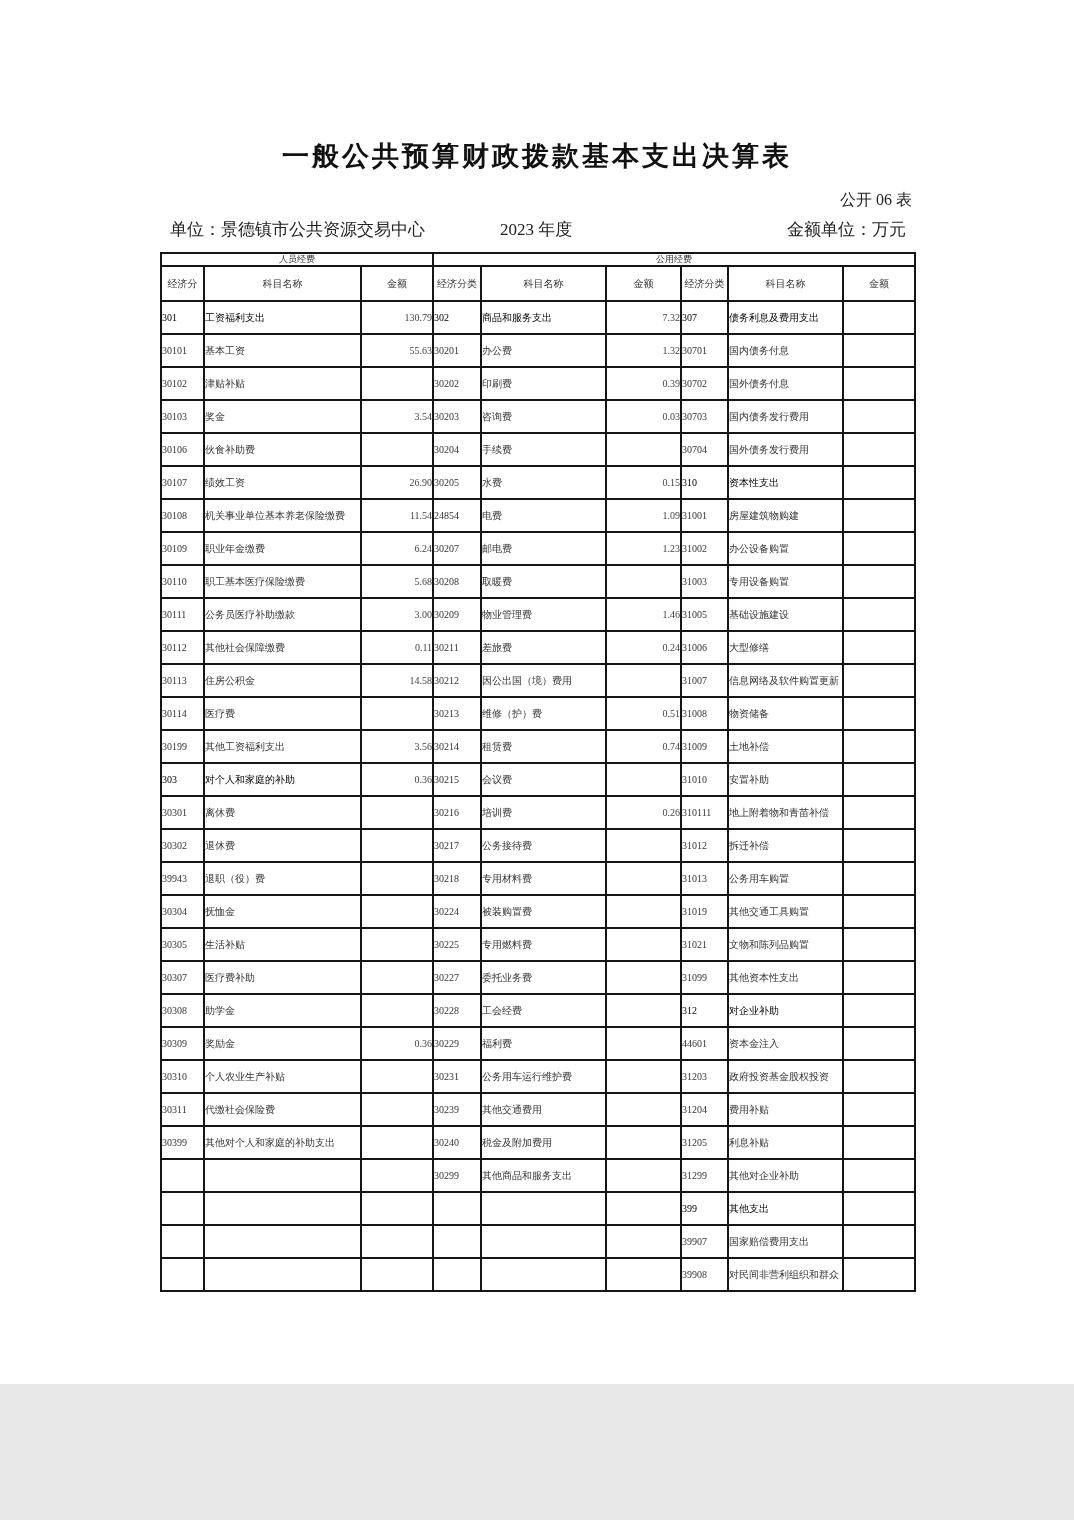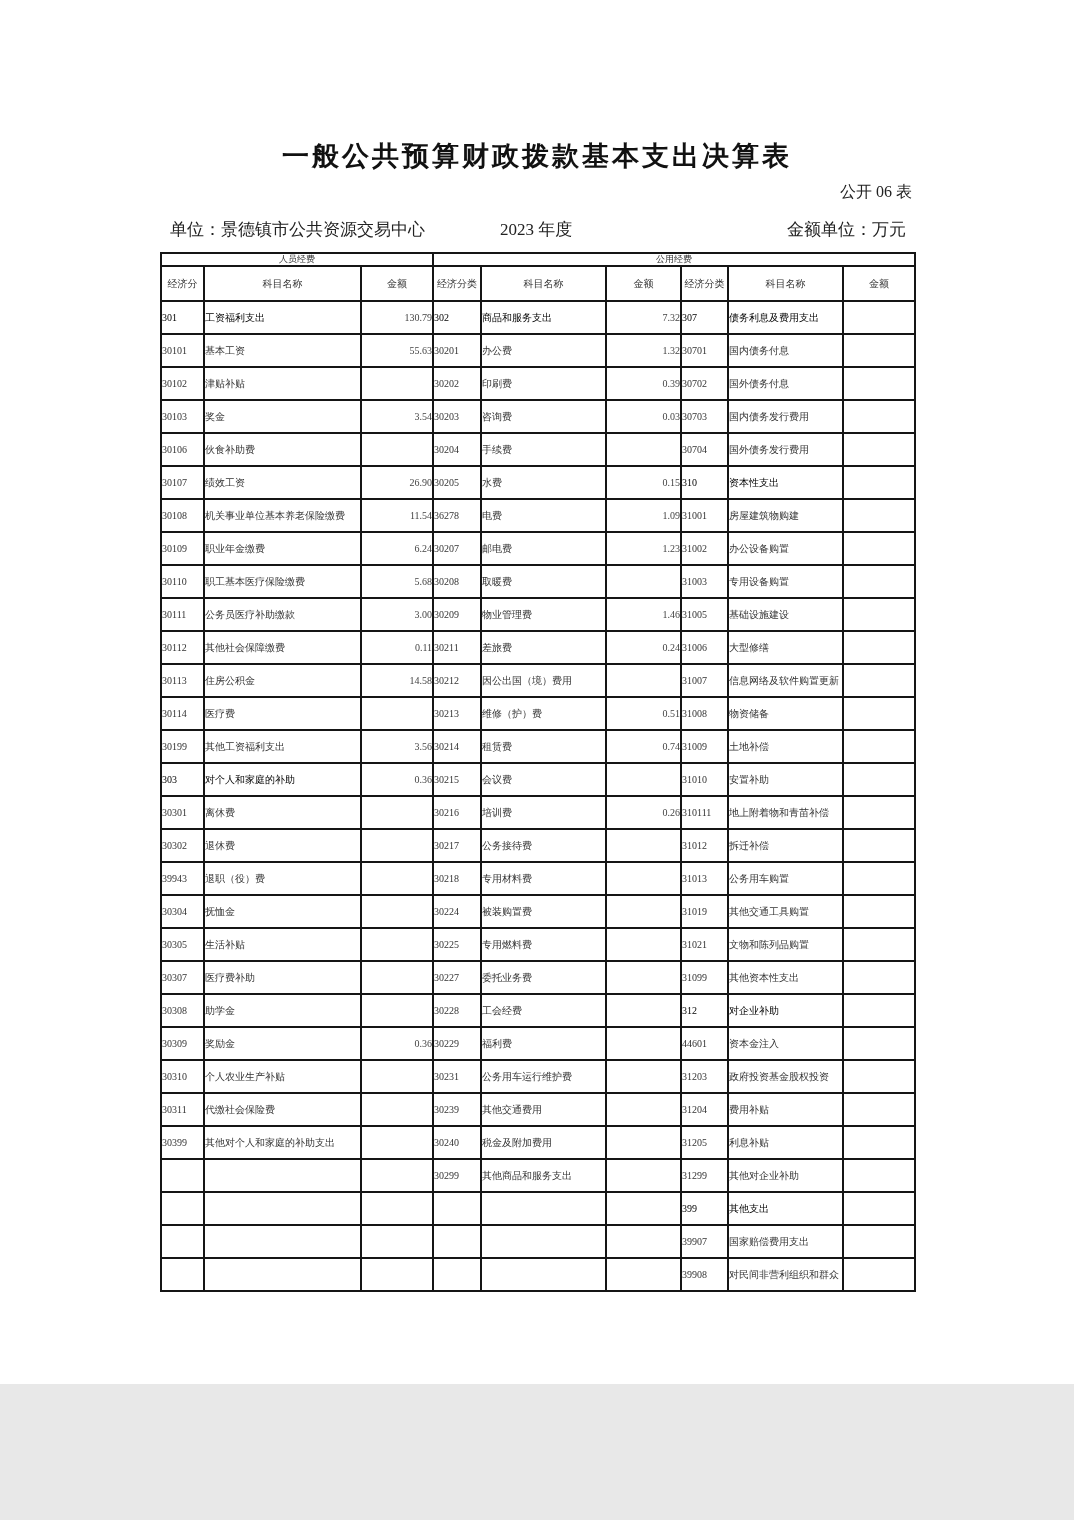--- a/index.html
+++ b/index.html
@@ -12,21 +12,21 @@
     color:#222;
     overflow:hidden;
   }
   .title {
     position:absolute; top:138px; left:0; width:100%;
     margin:0; text-align:center;
     font-family:"Liberation Sans","DejaVu Sans",sans-serif;
     font-size:27px; font-weight:bold; letter-spacing:3px; color:#111;
   }
   .doc-label {
-    position:absolute; top:182px; left:160px; width:752px;
+    position:absolute; top:190px; left:160px; width:752px;
     text-align:right; font-size:16px; color:#222;
   }
   .info-row {
     position:absolute; top:218px; left:160px; width:752px; height:24px;
     font-size:17px; color:#222;
   }
   .info-unit { position:absolute; left:10px; top:0; }
   .info-year { position:absolute; left:340px; top:0; }
   .info-amount-unit { position:absolute; right:6px; top:0; }
   table.budget {
@@ -162,21 +162,21 @@
           <td class="c-name">水费</td>
           <td class="c-amount">0.15</td>
           <td class="c-code b">310</td>
           <td class="c-name b">资本性支出</td>
           <td class="c-amount"></td>
         </tr>
         <tr>
           <td class="c-code">30108</td>
           <td class="c-name">机关事业单位基本养老保险缴费</td>
           <td class="c-amount">11.54</td>
-          <td class="c-code">36278</td>
+          <td class="c-code">24854</td>
           <td class="c-name">电费</td>
           <td class="c-amount">1.09</td>
           <td class="c-code">31001</td>
           <td class="c-name">房屋建筑物购建</td>
           <td class="c-amount"></td>
         </tr>
         <tr>
           <td class="c-code">30109</td>
           <td class="c-name">职业年金缴费</td>
           <td class="c-amount">6.24</td>

